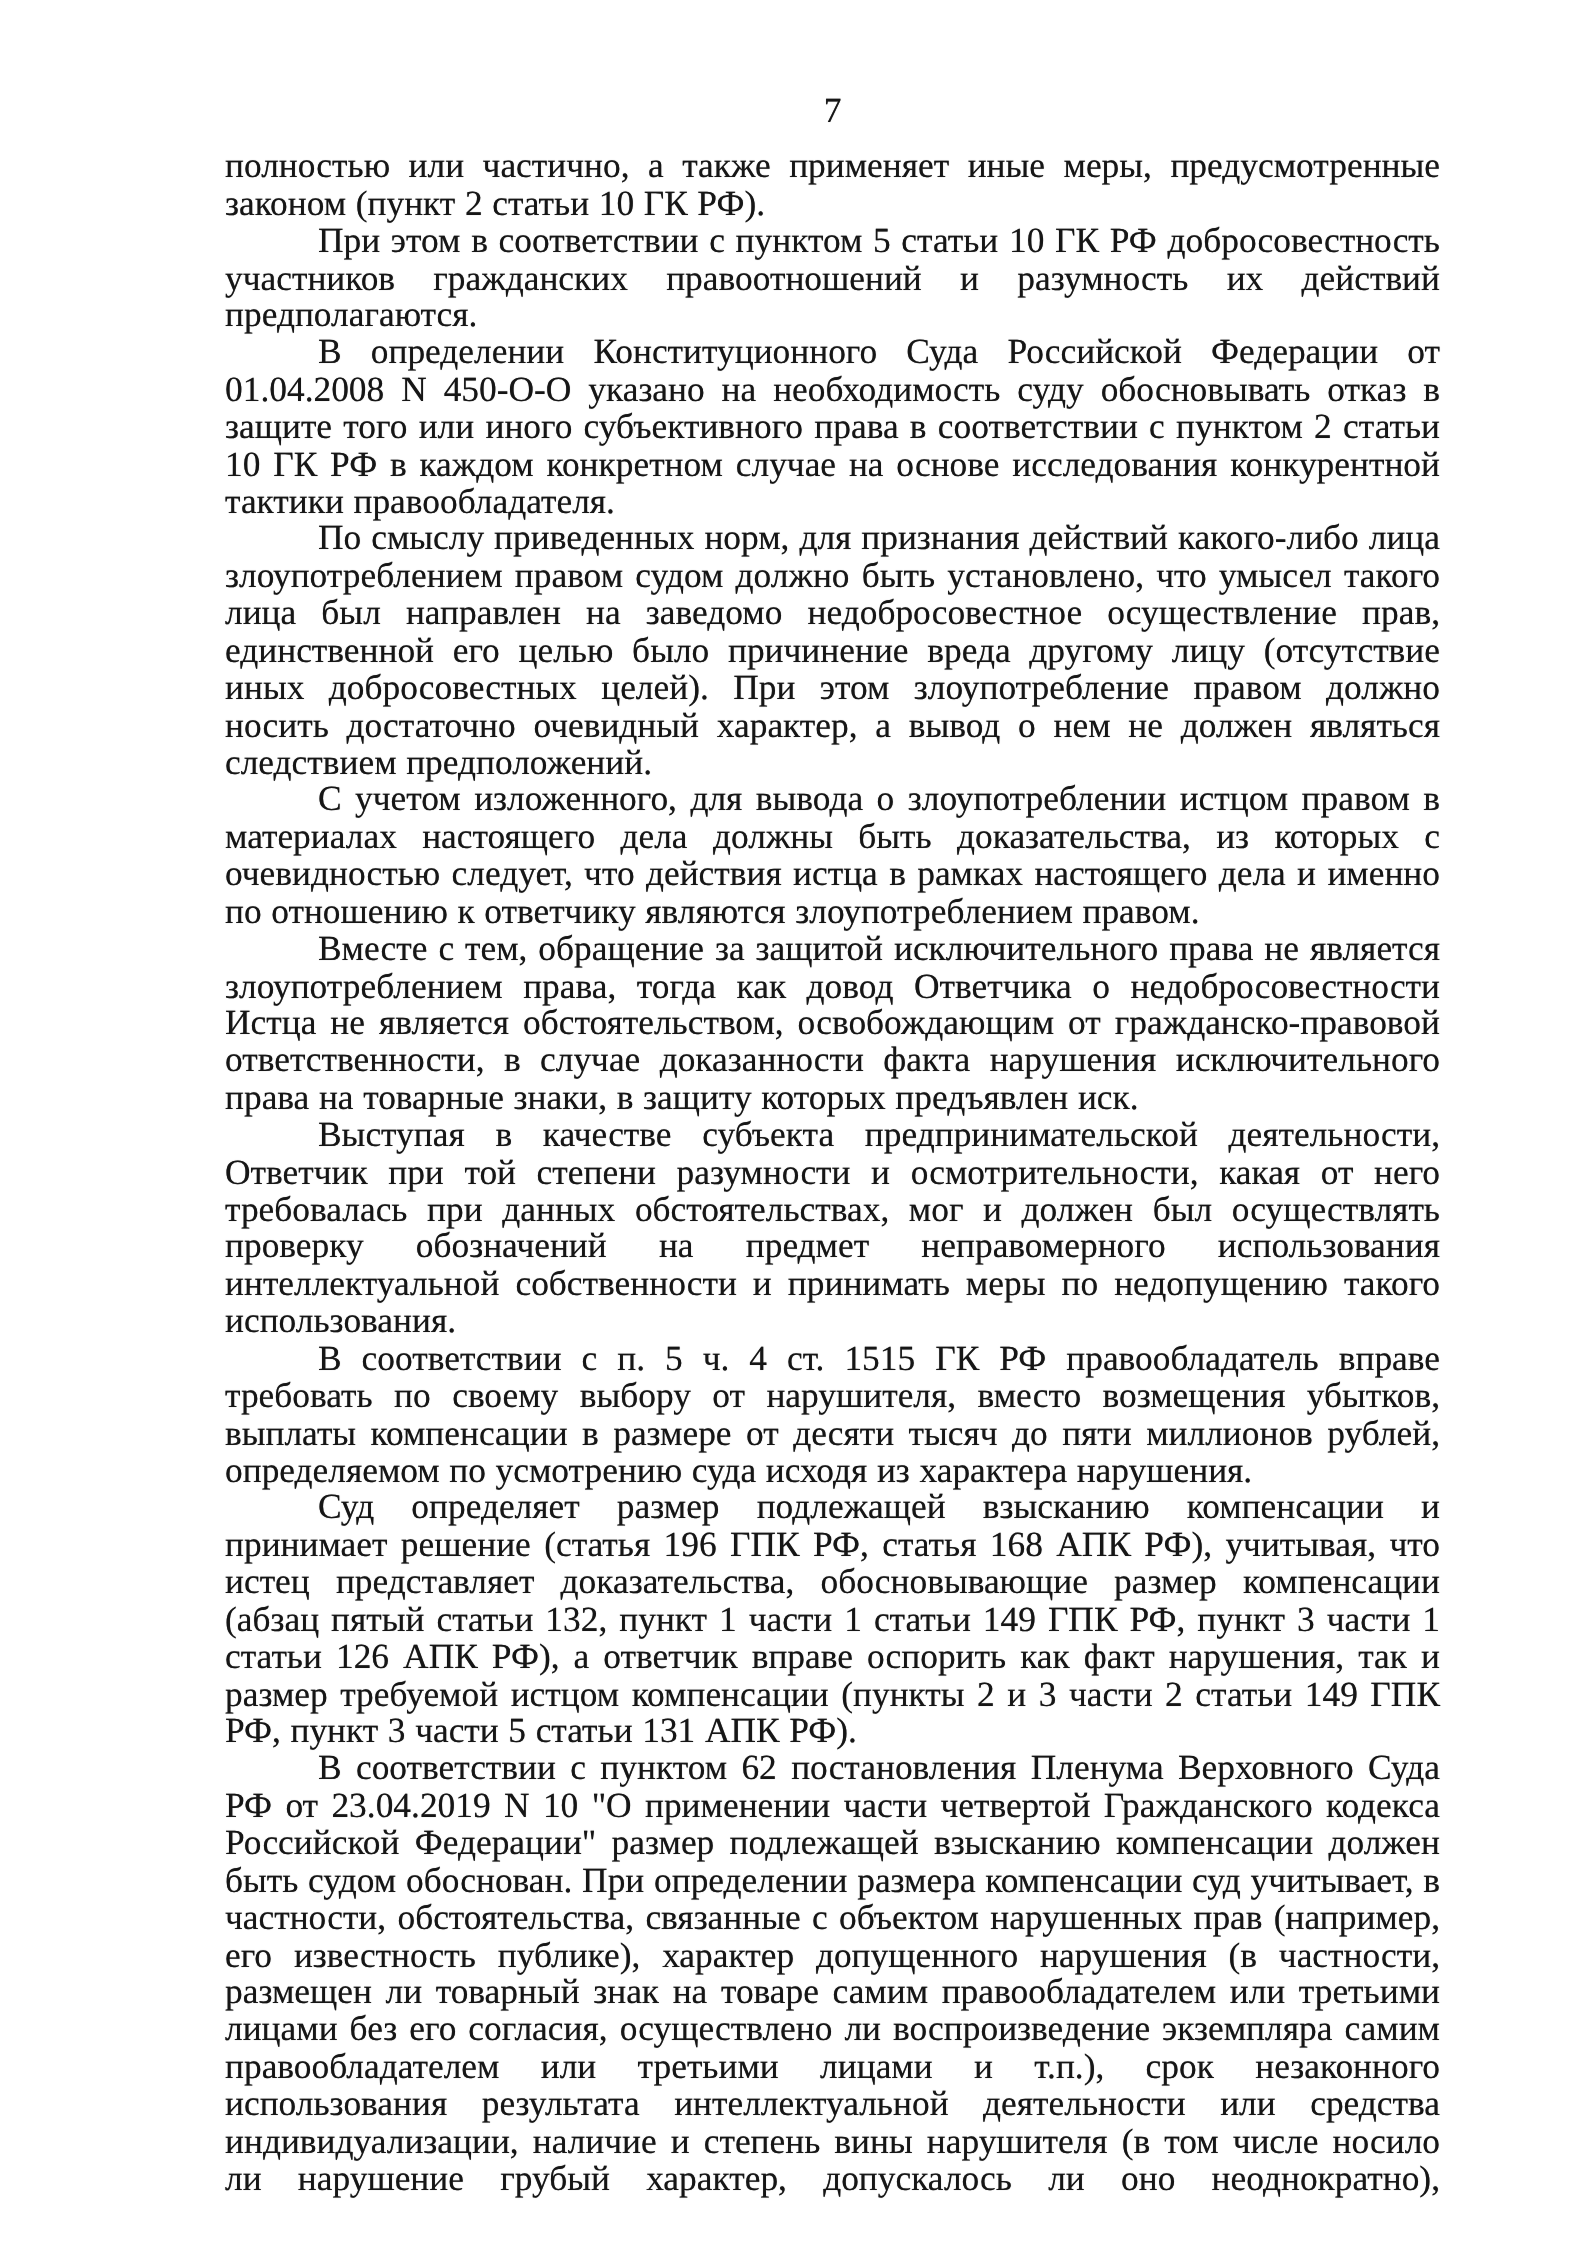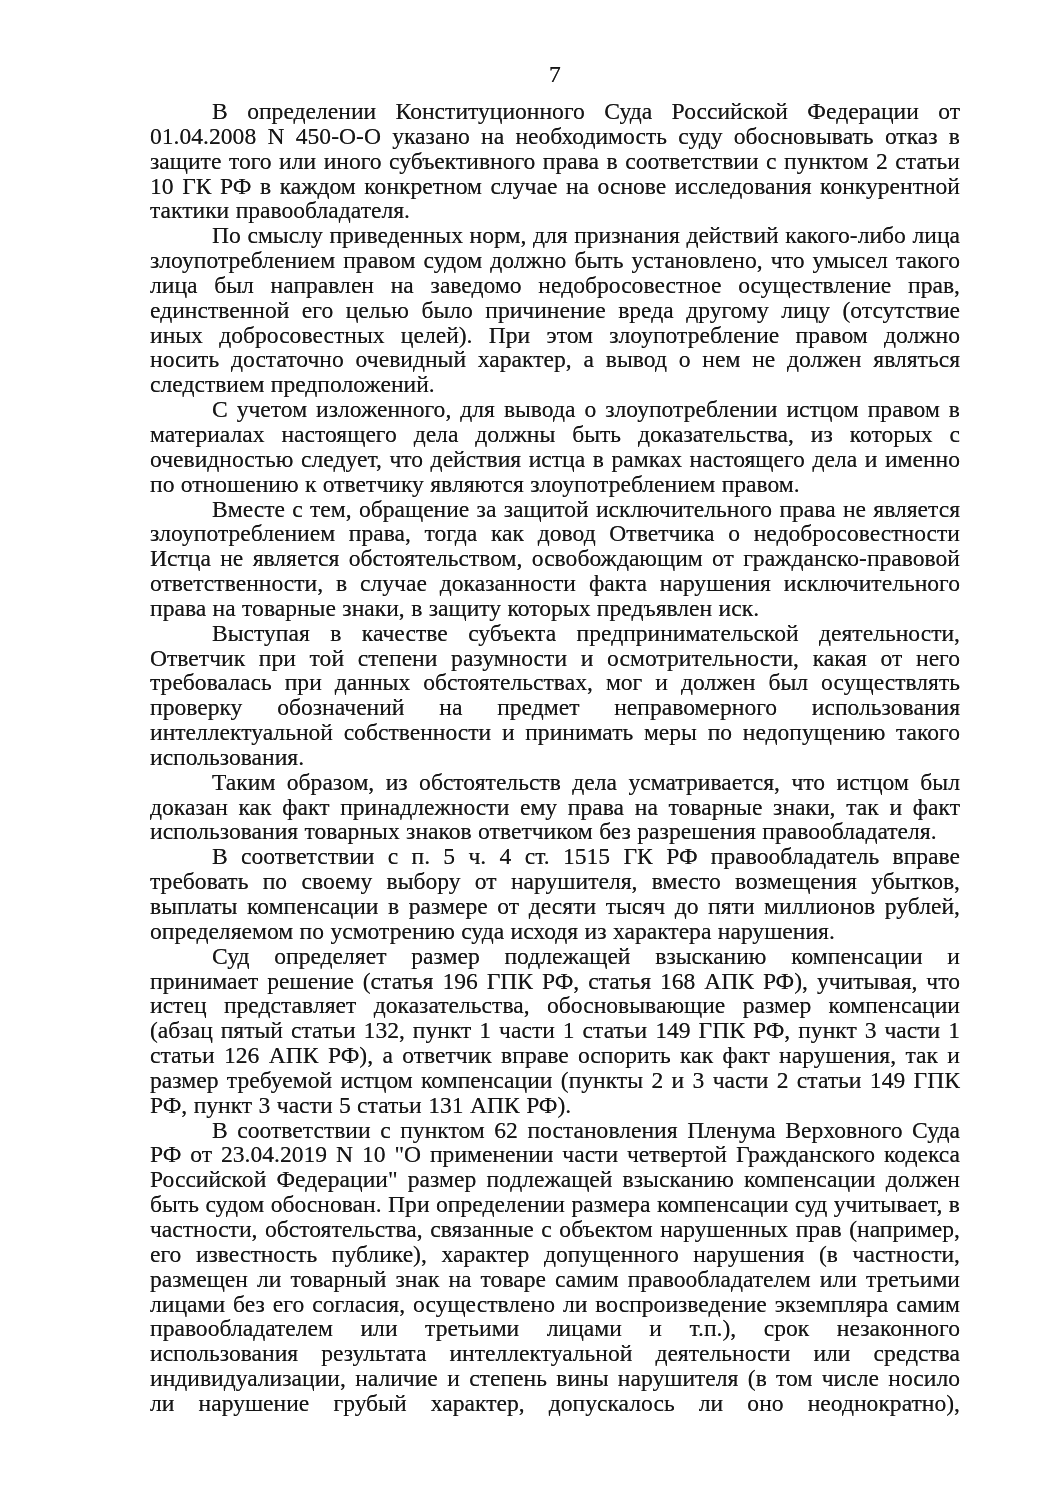--- a/index.html
+++ b/index.html
@@ -44,23 +44,24 @@
     text-align-last: justify;
   }
 </style>
 </head>
 <body>
 
 <div class="page">
   <div class="page-number">7</div>
 
   <div class="content">
+    <p class="no-indent">полностью или частично, а также применяет иные меры, предусмотренные законом (пункт 2 статьи 10 ГК РФ).</p>
+    <p>При этом в соответствии с пунктом 5 статьи 10 ГК РФ добросовестность участников гражданских правоотношений и разумность их действий предполагаются.</p>
     <p>В определении Конституционного Суда Российской Федерации от 01.04.2008 N 450-О-О указано на необходимость суду обосновывать отказ в защите того или иного субъективного права в соответствии с пунктом 2 статьи 10 ГК РФ в каждом конкретном случае на основе исследования конкурентной тактики правообладателя.</p>
     <p>По смыслу приведенных норм, для признания действий какого-либо лица злоупотреблением правом судом должно быть установлено, что умысел такого лица был направлен на заведомо недобросовестное осуществление прав, единственной его целью было причинение вреда другому лицу (отсутствие иных добросовестных целей). При этом злоупотребление правом должно носить достаточно очевидный характер, а вывод о нем не должен являться следствием предположений.</p>
     <p>С учетом изложенного, для вывода о злоупотреблении истцом правом в материалах настоящего дела должны быть доказательства, из которых с очевидностью следует, что действия истца в рамках настоящего дела и именно по отношению к ответчику являются злоупотреблением правом.</p>
     <p>Вместе с тем, обращение за защитой исключительного права не является злоупотреблением права, тогда как довод Ответчика о недобросовестности Истца не является обстоятельством, освобождающим от гражданско-правовой ответственности, в случае доказанности факта нарушения исключительного права на товарные знаки, в защиту которых предъявлен иск.</p>
     <p>Выступая в качестве субъекта предпринимательской деятельности, Ответчик при той степени разумности и осмотрительности, какая от него требовалась при данных обстоятельствах, мог и должен был осуществлять проверку обозначений на предмет неправомерного использования интеллектуальной собственности и принимать меры по недопущению такого использования.</p>
-    <p>Таким образом, из обстоятельств дела усматривается, что истцом был доказан как факт принадлежности ему права на товарные знаки, так и факт использования товарных знаков ответчиком без разрешения правообладателя.</p>
     <p>В соответствии с п. 5 ч. 4 ст. 1515 ГК РФ правообладатель вправе требовать по своему выбору от нарушителя, вместо возмещения убытков, выплаты компенсации в размере от десяти тысяч до пяти миллионов рублей, определяемом по усмотрению суда исходя из характера нарушения.</p>
     <p>Суд определяет размер подлежащей взысканию компенсации и принимает решение (статья 196 ГПК РФ, статья 168 АПК РФ), учитывая, что истец представляет доказательства, обосновывающие размер компенсации (абзац пятый статьи 132, пункт 1 части 1 статьи 149 ГПК РФ, пункт 3 части 1 статьи 126 АПК РФ), а ответчик вправе оспорить как факт нарушения, так и размер требуемой истцом компенсации (пункты 2 и 3 части 2 статьи 149 ГПК РФ, пункт 3 части 5 статьи 131 АПК РФ).</p>
     <p class="justify-last">В соответствии с пунктом 62 постановления Пленума Верховного Суда РФ от 23.04.2019 N 10 "О применении части четвертой Гражданского кодекса Российской Федерации" размер подлежащей взысканию компенсации должен быть судом обоснован. При определении размера компенсации суд учитывает, в частности, обстоятельства, связанные с объектом нарушенных прав (например, его известность публике), характер допущенного нарушения (в частности, размещен ли товарный знак на товаре самим правообладателем или третьими лицами без его согласия, осуществлено ли воспроизведение экземпляра самим правообладателем или третьими лицами и т.п.), срок незаконного использования результата интеллектуальной деятельности или средства индивидуализации, наличие и степень вины нарушителя (в том числе носило ли нарушение грубый характер, допускалось ли оно неоднократно),</p>
   </div>
 </div>
 
 </body></html>

